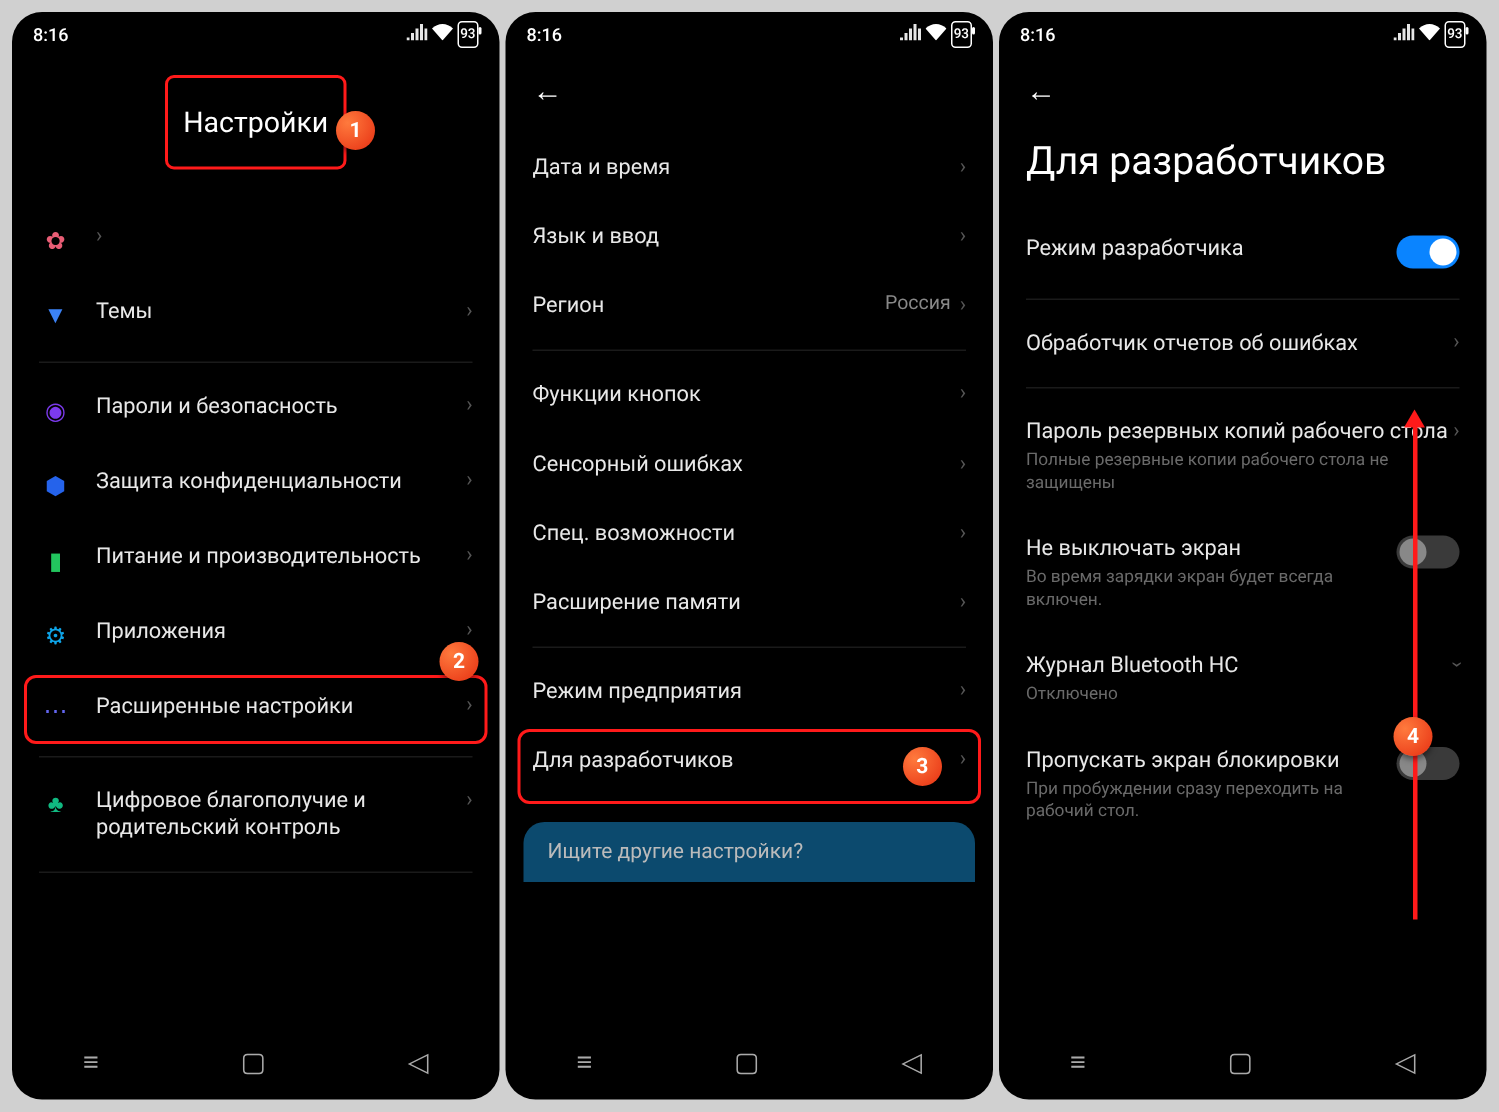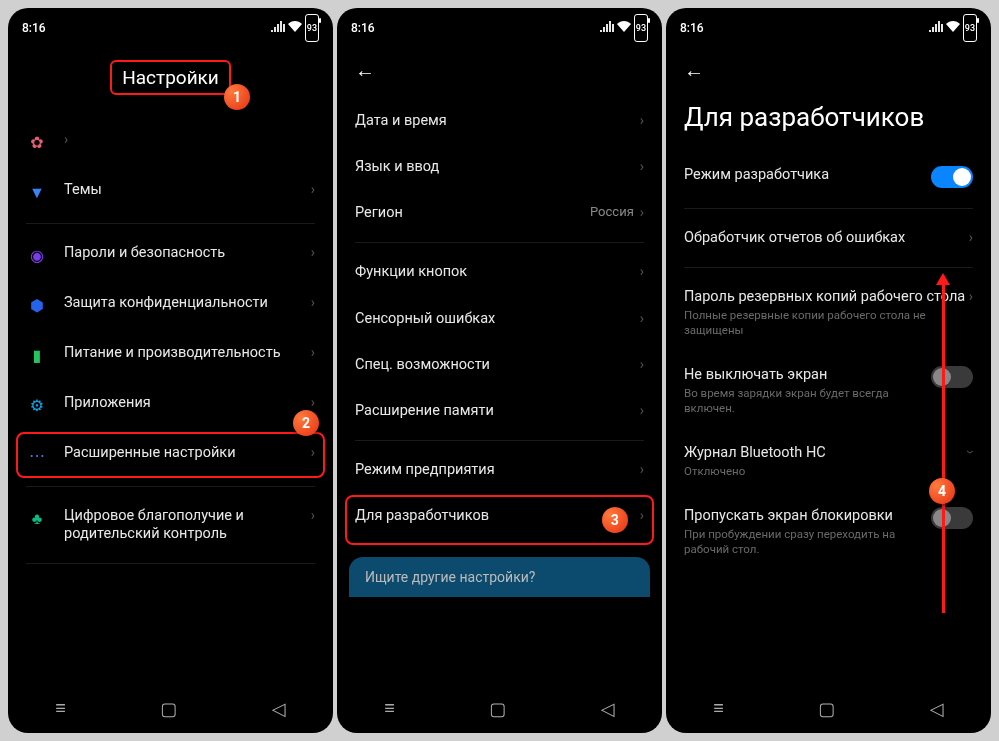--- a/index.html
+++ b/index.html
@@ -32,21 +32,21 @@
     font-weight: 500;
   }
   .status-right { display: flex; align-items: center; gap: 3px; }
   .battery {
     display: inline-flex;
     align-items: center;
     border: 1px solid #fff;
     border-radius: 3px;
     padding: 0 1px;
     font-size: 9px;
-    height: 28px;
+    height: 18px;
     position: relative;
   }
   .battery::after {
     content:"";
     position:absolute;
     right:-3px; top:3px;
     width:2px; height:5px;
     background:#fff;
     border-radius:1px;
   }
@@ -179,21 +179,21 @@
     background: #0c4a6e;
     border-radius: 14px 14px 0 0;
     padding: 12px 16px;
     color: #bbb;
     font-size: 14px;
     margin: 10px -6px 0;
   }
   .title-highlight {
     border: 2.5px solid #ff1a1a;
     border-radius: 6px;
-    padding: 4px 10px;
+    padding: 18px 10px;
     display: inline-block;
     position: relative;
   }
   .settings-title-wrap {
     text-align: center;
     padding: 14px 0 22px;
     position: relative;
   }
 </style>
 </head>

